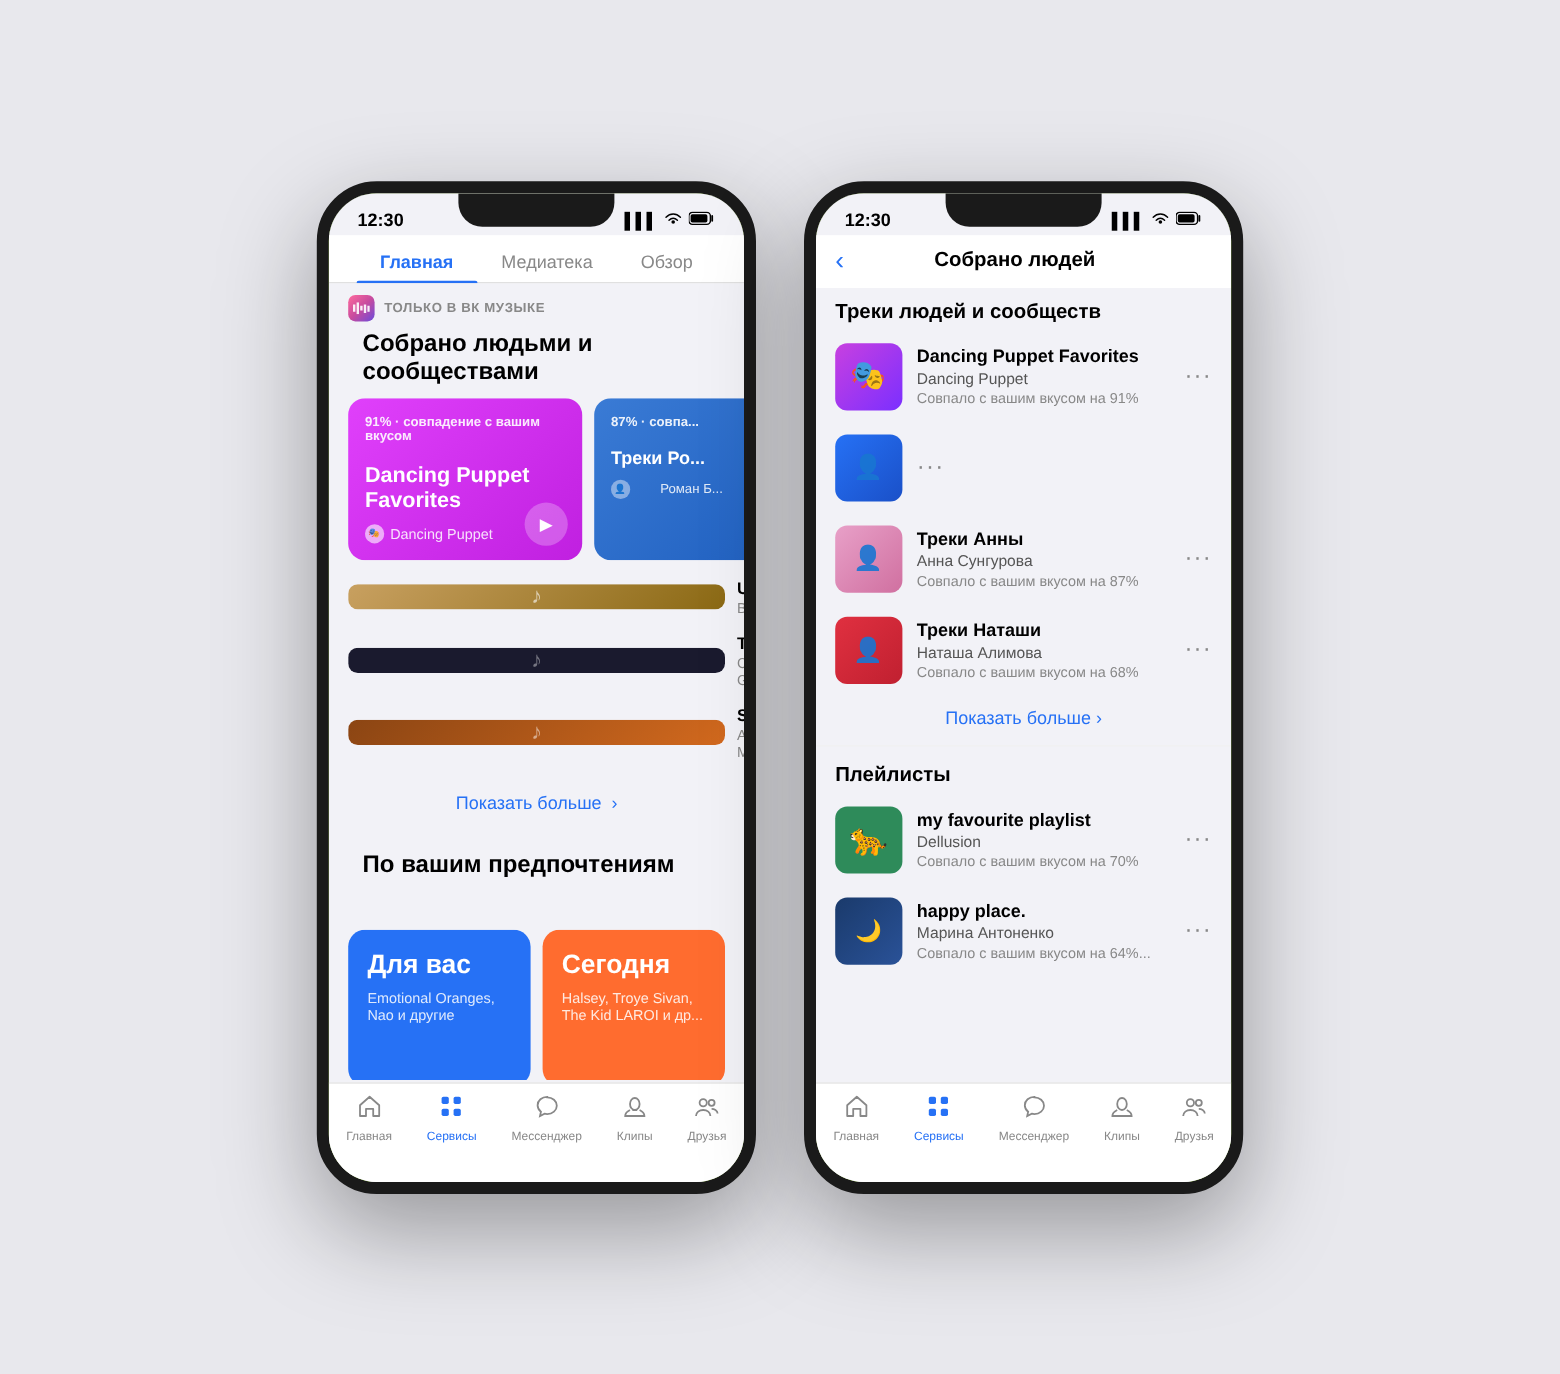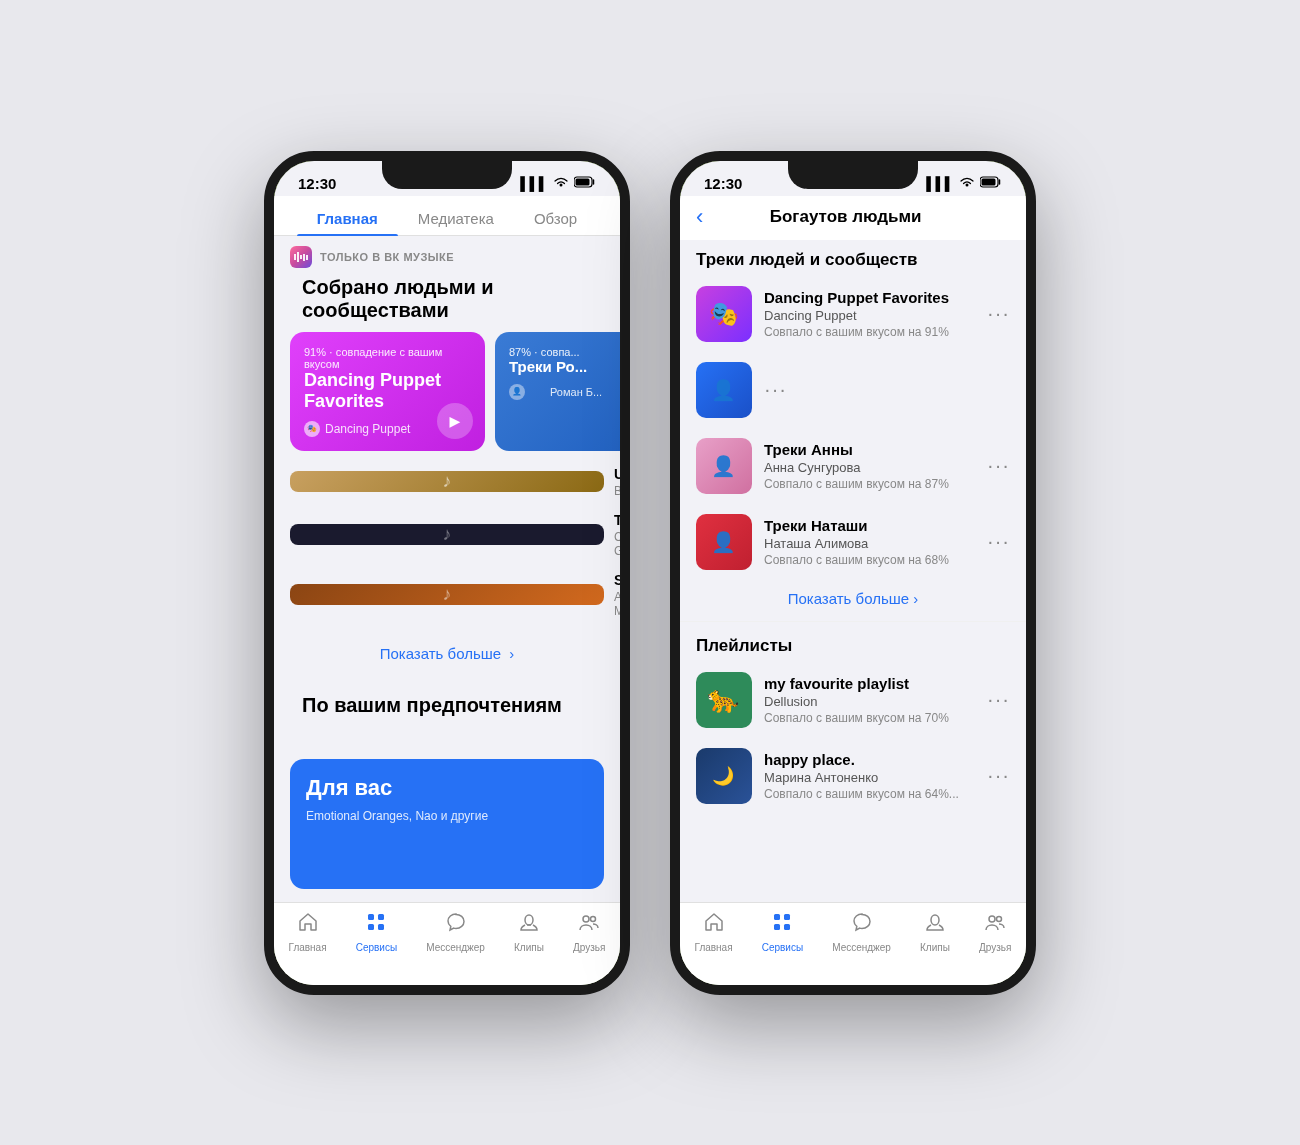--- a/index.html
+++ b/index.html
@@ -143,23 +143,23 @@
       min-width: 155px;
       background: linear-gradient(135deg, #3a7bd5, #2060c0);
       border-radius: 14px;
       padding: 14px;
       color: #fff;
       overflow: hidden;
     }
 
     .card-percent {
       font-size: 11px;
-      font-weight: 400;
+      font-weight: 700;
       opacity: 0.9;
-      margin-bottom: 0;
+      margin-bottom: 16px;
     }
     .card-title-big {
       font-size: 18px;
       font-weight: 700;
       line-height: 1.2;
       margin-bottom: 8px;
     }
     .card-sub {
       display: flex;
       align-items: center;
@@ -460,20 +460,24 @@
 
       <div class="section-divider"></div>
 
       <div class="section-title" style="padding-top:12px;">По вашим предпочтениям</div>
 
       <div class="pref-cards">
         <div class="pref-card-blue">
           <div class="pref-card-title">Для вас</div>
           <div class="pref-card-sub">Emotional Oranges, Nao и другие</div>
         </div>
+        <div class="pref-card-orange">
+          <div class="pref-card-title">Сегодня</div>
+          <div class="pref-card-sub">Halsey, Troye Sivan, The Kid LAROI и др...</div>
+        </div>
       </div>
     </div>
 
     <div class="bottom-nav">
       <div class="nav-item">
         <span class="nav-icon">
           <svg width="22" height="22" viewBox="0 0 22 22">
               <path d="M11 3L3 10v9h5v-6h6v6h5V10z" fill="none" stroke="#888" stroke-width="1.5" stroke-linejoin="round"></path>
             </svg>
         </span>
@@ -542,21 +546,21 @@
               <rect x="0" y="1" width="18" height="10" rx="3" fill="none" stroke="#000" stroke-width="1.2"></rect>
               <rect x="1.5" y="2.5" width="14" height="7" rx="1.5" fill="#000"></rect>
               <path d="M19.5 4v4" stroke="#000" stroke-width="1.5" stroke-linecap="round"></path>
             </svg>
         </span>
       </div>
     </div>
 
     <div class="p2-header">
       <span class="p2-back">‹</span>
-      <span class="p2-title">Богаутов людьми</span>
+      <span class="p2-title">Собрано людей</span>
       <span class="p2-spacer"></span>
     </div>
 
     <div class="p2-scroll">
 
       <div class="p2-section-title">Треки людей и сообществ</div>
 
       <div class="p2-track-item">
         <div class="p2-thumb" style="background:linear-gradient(135deg,#c840e0,#7b2fff);display:flex;align-items:center;justify-content:center;font-size:24px;">🎭</div>
         <div class="p2-info">

